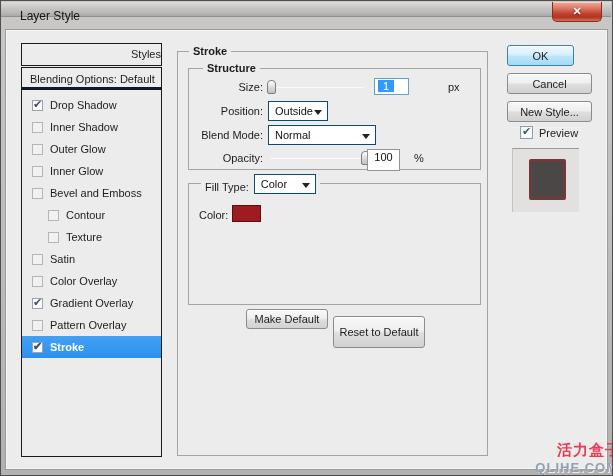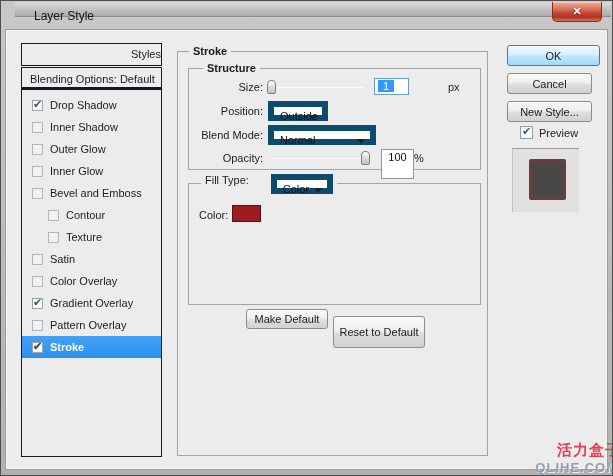--- a/index.html
+++ b/index.html
@@ -5,21 +5,21 @@
   * { margin:0; padding:0; box-sizing:border-box; }
   body { background:#888; font-family:"Liberation Sans", sans-serif; }
   .window{
     position:relative; width:613px; height:476px;
     background:linear-gradient(#c9c8c6,#b2b1af);
     border:1px solid #4e4e4e; overflow:hidden;
     box-shadow:0 2px 8px rgba(0,0,0,.4);
   }
   
   .titlebar{
-    position:absolute; top:1px; left:14px; right:1px; height:15px;
+    position:absolute; top:1px; left:0; right:1px; height:15px;
     background:linear-gradient(#dcdbd9,#c6c5c3 45%,#b2b1af 90%,#a8a7a5);
     border-bottom:1px solid #8f8f8f;
   }
   .title-text{ position:absolute; left:19px; top:7px; font-size:12px; color:#141414; }
   .close-btn{
     position:absolute; top:0; right:9px; width:50px; height:20px;
     background:linear-gradient(#f0ab9c,#db7560 35%,#c24330 60%,#b33420 80%,#cf7461);
     border:1px solid #8c2b18; border-top:none; border-radius:0 0 5px 5px;
     box-shadow:inset 0 1px 0 rgba(255,255,255,.45);
     color:#fff; text-align:center; font-size:11px; font-weight:bold;
@@ -67,21 +67,21 @@
     background:linear-gradient(#ffffff,#d6d6d6 60%,#c2c2c2);
     border:1px solid #7d7d7d; border-radius:4px 4px 2px 2px; cursor:pointer;
   }
   .inp{
     position:absolute; background:#fff; border:1px solid #8f969c;
     font-size:11px; color:#111; text-align:center; overflow:hidden;
   }
   .inp.focus{ border-color:#63a0cc; text-align:left; padding-left:3px; }
   .sel-text{ background:#3399ff; color:#fff; display:inline-block; padding:0 5px; margin-top:1px; font-size:11px; }
   .dd{
-    position:absolute; background:#fff; border:6px solid #0c4a6e;
+    position:absolute; background:#fff; border:1px solid #0c4a6e;
     font-size:11px; color:#111; line-height:18px; padding:0 18px 0 6px; cursor:pointer;
   }
   .dd .arrow{
     position:absolute; right:5px; top:8px; width:0; height:0;
     border:4px solid transparent; border-top:5px solid #222;
   }
   .btn{
     position:absolute; border:1px solid #8b8b8b; border-radius:3px;
     background:linear-gradient(#f8f8f8,#efefef 45%,#dedede 55%,#d1d1d1);
     font-size:11px; color:#1c1c1c; text-align:center; cursor:pointer;
@@ -196,41 +196,41 @@
 
         <div class="abs lbl11" style="left:2px; top:60px; width:72px; text-align:right;">Blend Mode:</div>
         <div class="dd" style="left:79px; top:56px; width:108px; height:20px;">
           <span>Normal</span>
           <span class="arrow"></span>
         </div>
 
         <div class="abs lbl11" style="left:2px; top:83px; width:72px; text-align:right;">Opacity:</div>
         <div class="track" style="left:81px; top:89px; width:100px;"></div>
         <div class="thumb" style="left:172px; top:82px;"></div>
-        <div class="inp" style="left:192px; top:80px; width:33px; height:30px; line-height:15px;">100</div>
+        <div class="inp" style="left:178px; top:80px; width:33px; height:22px; line-height:15px;">100</div>
         <div class="abs lbl11" style="left:225px; top:83px;">%</div>
       </div>
 
       <div class="groupbox" style="left:10px; top:131px; width:293px; height:122px;">
-        <span class="legend" style="top:-10px; left:12px; font-weight:normal; display:flex; align-items:flex-start; gap:22px;">
+        <span class="legend" style="top:-10px; left:12px; font-weight:normal; display:flex; align-items:flex-end; gap:5px;">
           <span>Fill Type:</span>
           <span class="dd" style="position:relative; width:62px; height:20px; display:inline-block;">
             <span>Color</span>
             <span class="arrow"></span>
           </span>
         </span>
         <div class="abs lbl11" style="left:10px; top:25px;">Color:</div>
         <div class="swatch" style="left: 43px; top: 21px; width: 29px; height: 17px; background: rgb(158, 27, 32);"></div>
       </div>
 
       <button class="btn" style="left:68px; top:257px; width:82px; height:20px;">Make Default</button>
       <button class="btn" style="left:155px; top:264px; width:92px; height:32px;">Reset to Default</button>
     </div>
 
-    <button class="btn default" style="left:501px; top:15px; width:93px; height:21px;">OK</button>
+    <button class="btn default" style="left:501px; top:15px; width:67px; height:21px;">OK</button>
     <button class="btn" style="left:501px; top:43px; width:85px; height:21px;">Cancel</button>
     <button class="btn" style="left:501px; top:71px; width:85px; height:21px;">New Style...</button>
 
     <div class="preview-cb" style="left:514px; top:96px;"></div>
     <div class="abs lbl11" style="left:533px; top:97px;">Preview</div>
 
     <div class="thumbnail" style="left:506px; top:118px; width:67px; height:64px;">
       <div class="thumb-square" id="preview-square" style="left: 16px; top: 10px; width: 37px; height: 41px; background: rgb(74, 72, 70); border: 3px solid rgb(110, 58, 58);"></div>
     </div>
   </div>

